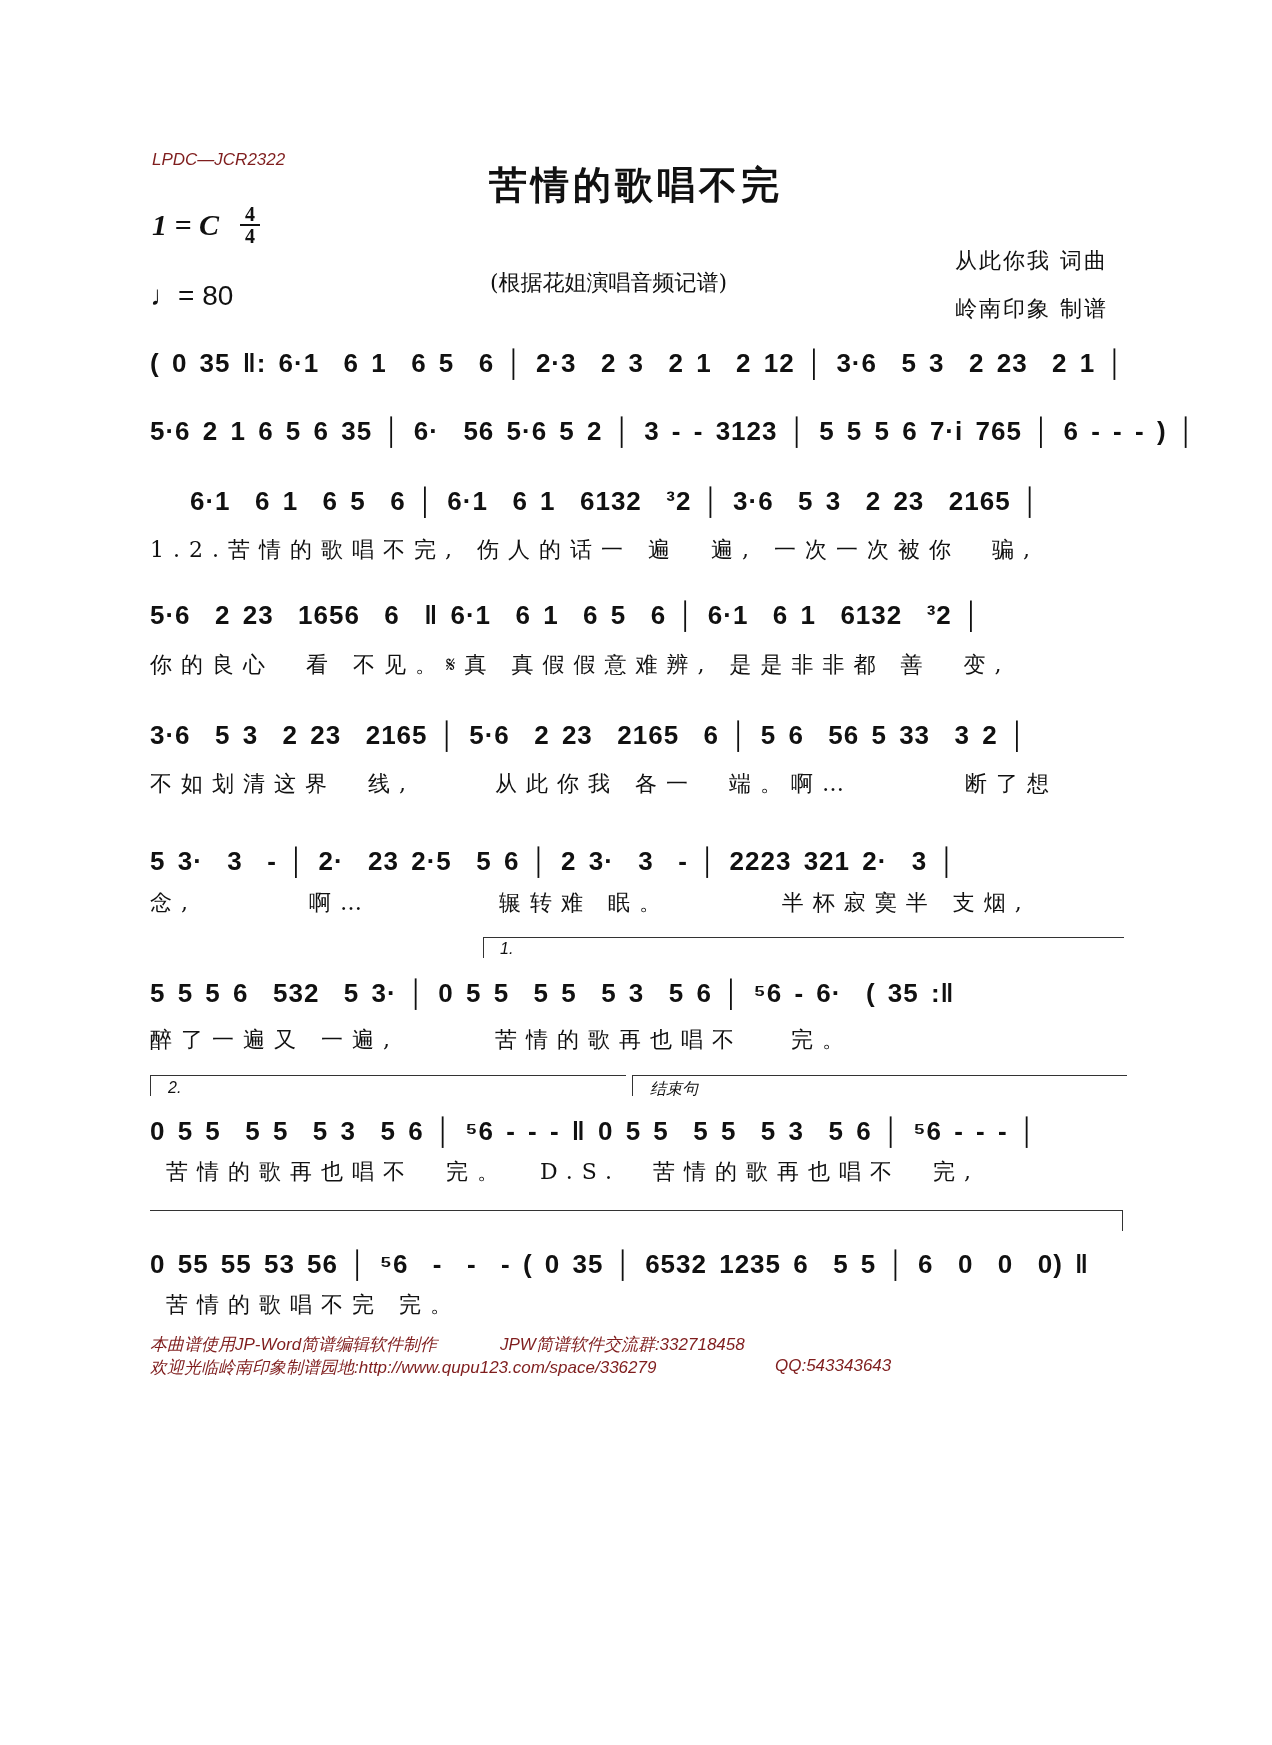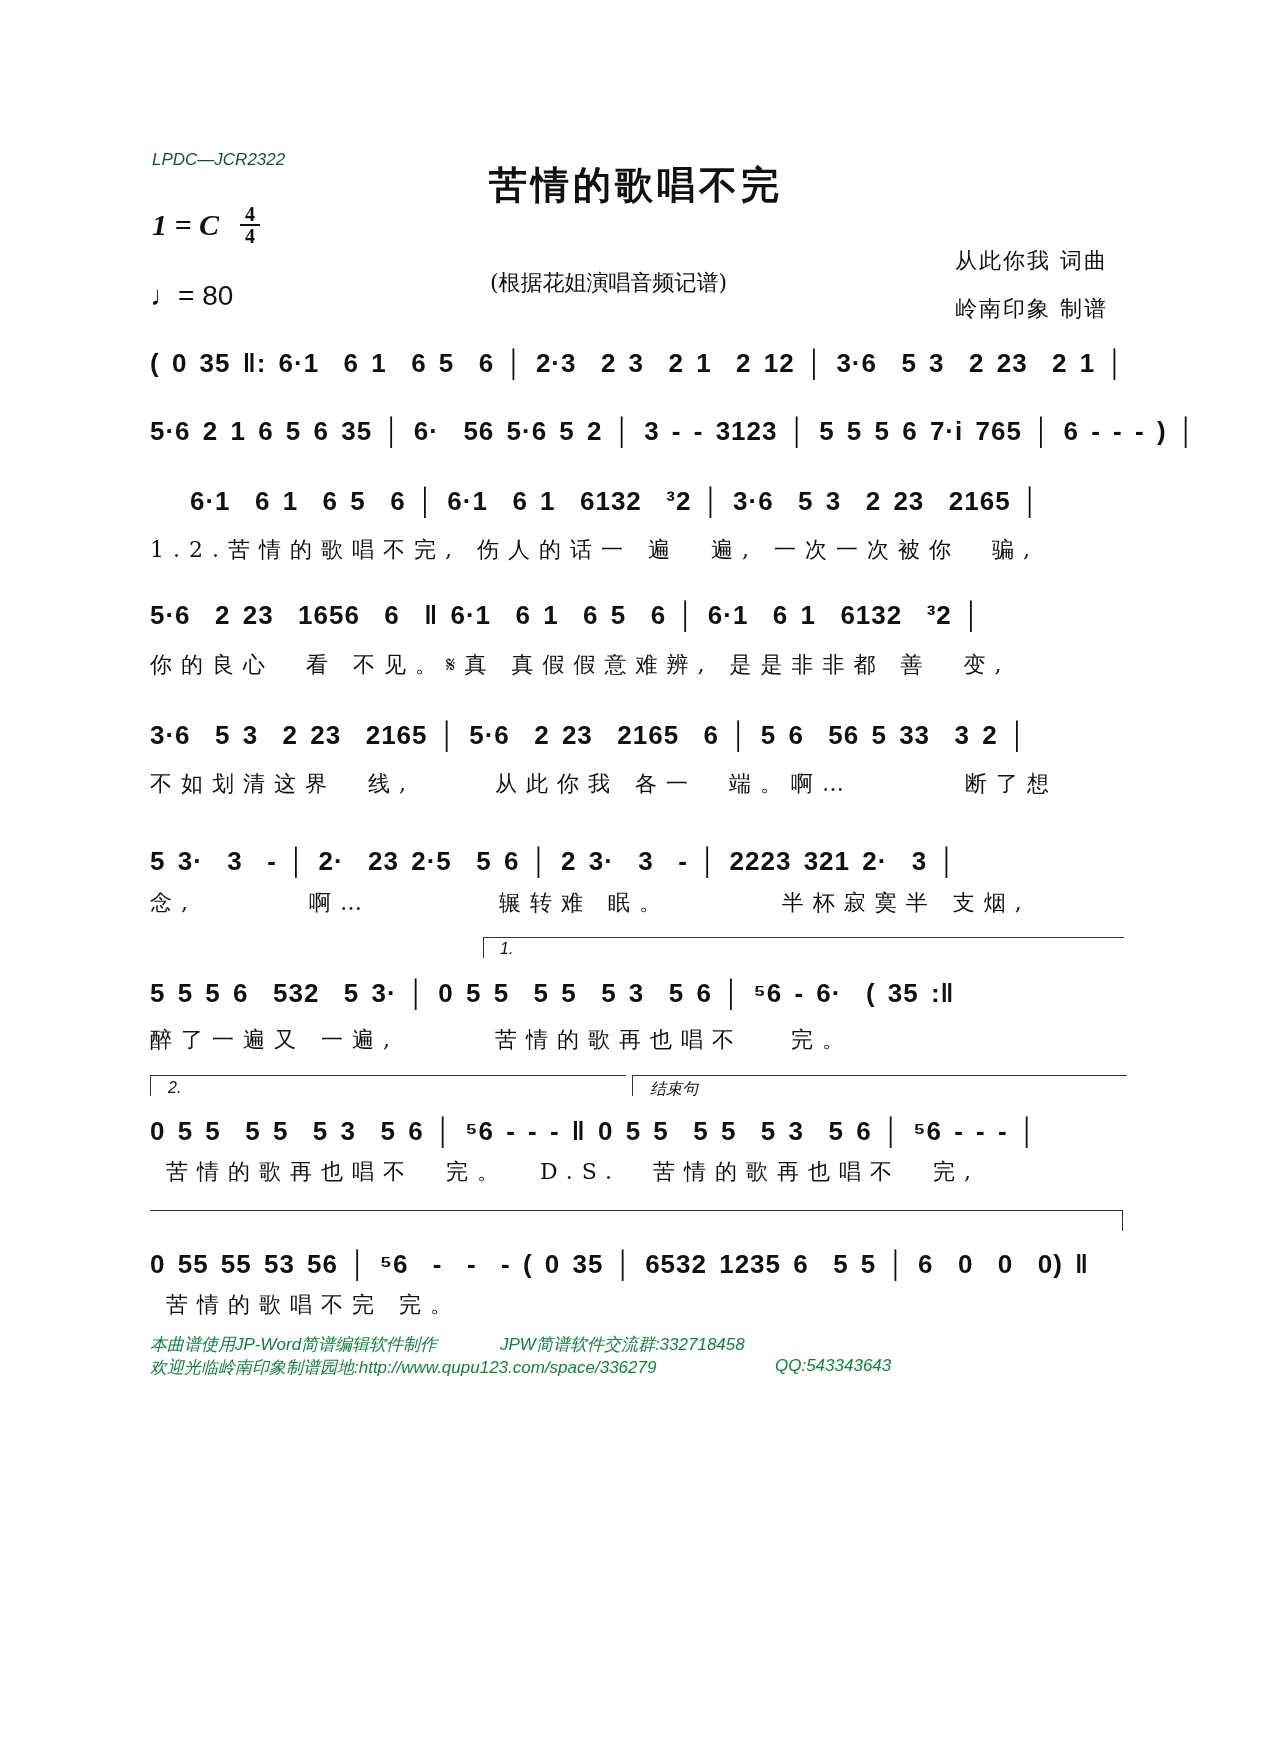--- a/index.html
+++ b/index.html
@@ -1,31 +1,31 @@
 <!DOCTYPE html>
 <html><head>
 <meta charset="utf-8">
 <style>
   html, body { margin: 0; padding: 0; background: #ffffff; }
   body { width: 1272px; height: 1745px; position: relative; overflow: hidden; color: #111; font-family: "Liberation Sans", sans-serif; }
   .abs { position: absolute; white-space: nowrap; }
-  .code { left: 152px; top: 150px; font-size: 17px; font-style: italic; color: #14532d; }
+  .code { left: 152px; top: 150px; font-size: 17px; font-style: italic; color: #7f1d1d; }
   .title { left: 0; width: 1272px; text-align: center; top: 160px; font-family: "DejaVu Serif", serif; font-size: 38px; font-weight: bold; letter-spacing: 4px; }
   .key { left: 152px; top: 208px; font-family: "Liberation Serif", serif; font-size: 30px; font-weight: bold; font-style: italic; }
   .ts { position: absolute; left: 240px; top: 205px; font-family: "Liberation Serif", serif; font-weight: bold; font-size: 20px; line-height: 18px; text-align: center; width: 20px; }
   .ts .bar { border-top: 2px solid #111; margin: 1px 0; }
   .tempo { left: 150px; top: 280px; font-size: 28px; }
   .subtitle { left: 490px; top: 268px; font-family: "DejaVu Serif", serif; font-size: 22px; }
   .credit { left: 955px; font-family: "DejaVu Serif", serif; font-size: 22px; letter-spacing: 2px; }
   .row { position: absolute; left: 150px; width: 980px; height: 48px; }
   .notes { position: absolute; left: 0; top: 0; font-family: "Liberation Sans", sans-serif; font-weight: bold; font-size: 26px; letter-spacing: 1px; white-space: pre; word-spacing: 4px; margin-top: 8px; }
   .lyrics { position: absolute; left: 150px; font-family: "DejaVu Serif", serif; font-size: 22px; letter-spacing: 9px; white-space: pre; }
   .bracket { position: absolute; border-top: 1.5px solid #333; border-left: 1.5px solid #333; height: 20px; }
   .bracket-label { position: absolute; font-style: italic; font-size: 16px; }
-  .footer { left: 150px; font-size: 17px; font-style: italic; color: #15803d; }
+  .footer { left: 150px; font-size: 17px; font-style: italic; color: #7f1d1d; }
 </style>
 </head>
 <body>
 
 <div class="abs code">LPDC—JCR2322</div>
 <div class="abs title">苦情的歌唱不完</div>
 <div class="abs key">1 = C</div>
 <div class="ts">
   <div>4</div>
   <div class="bar"></div>

